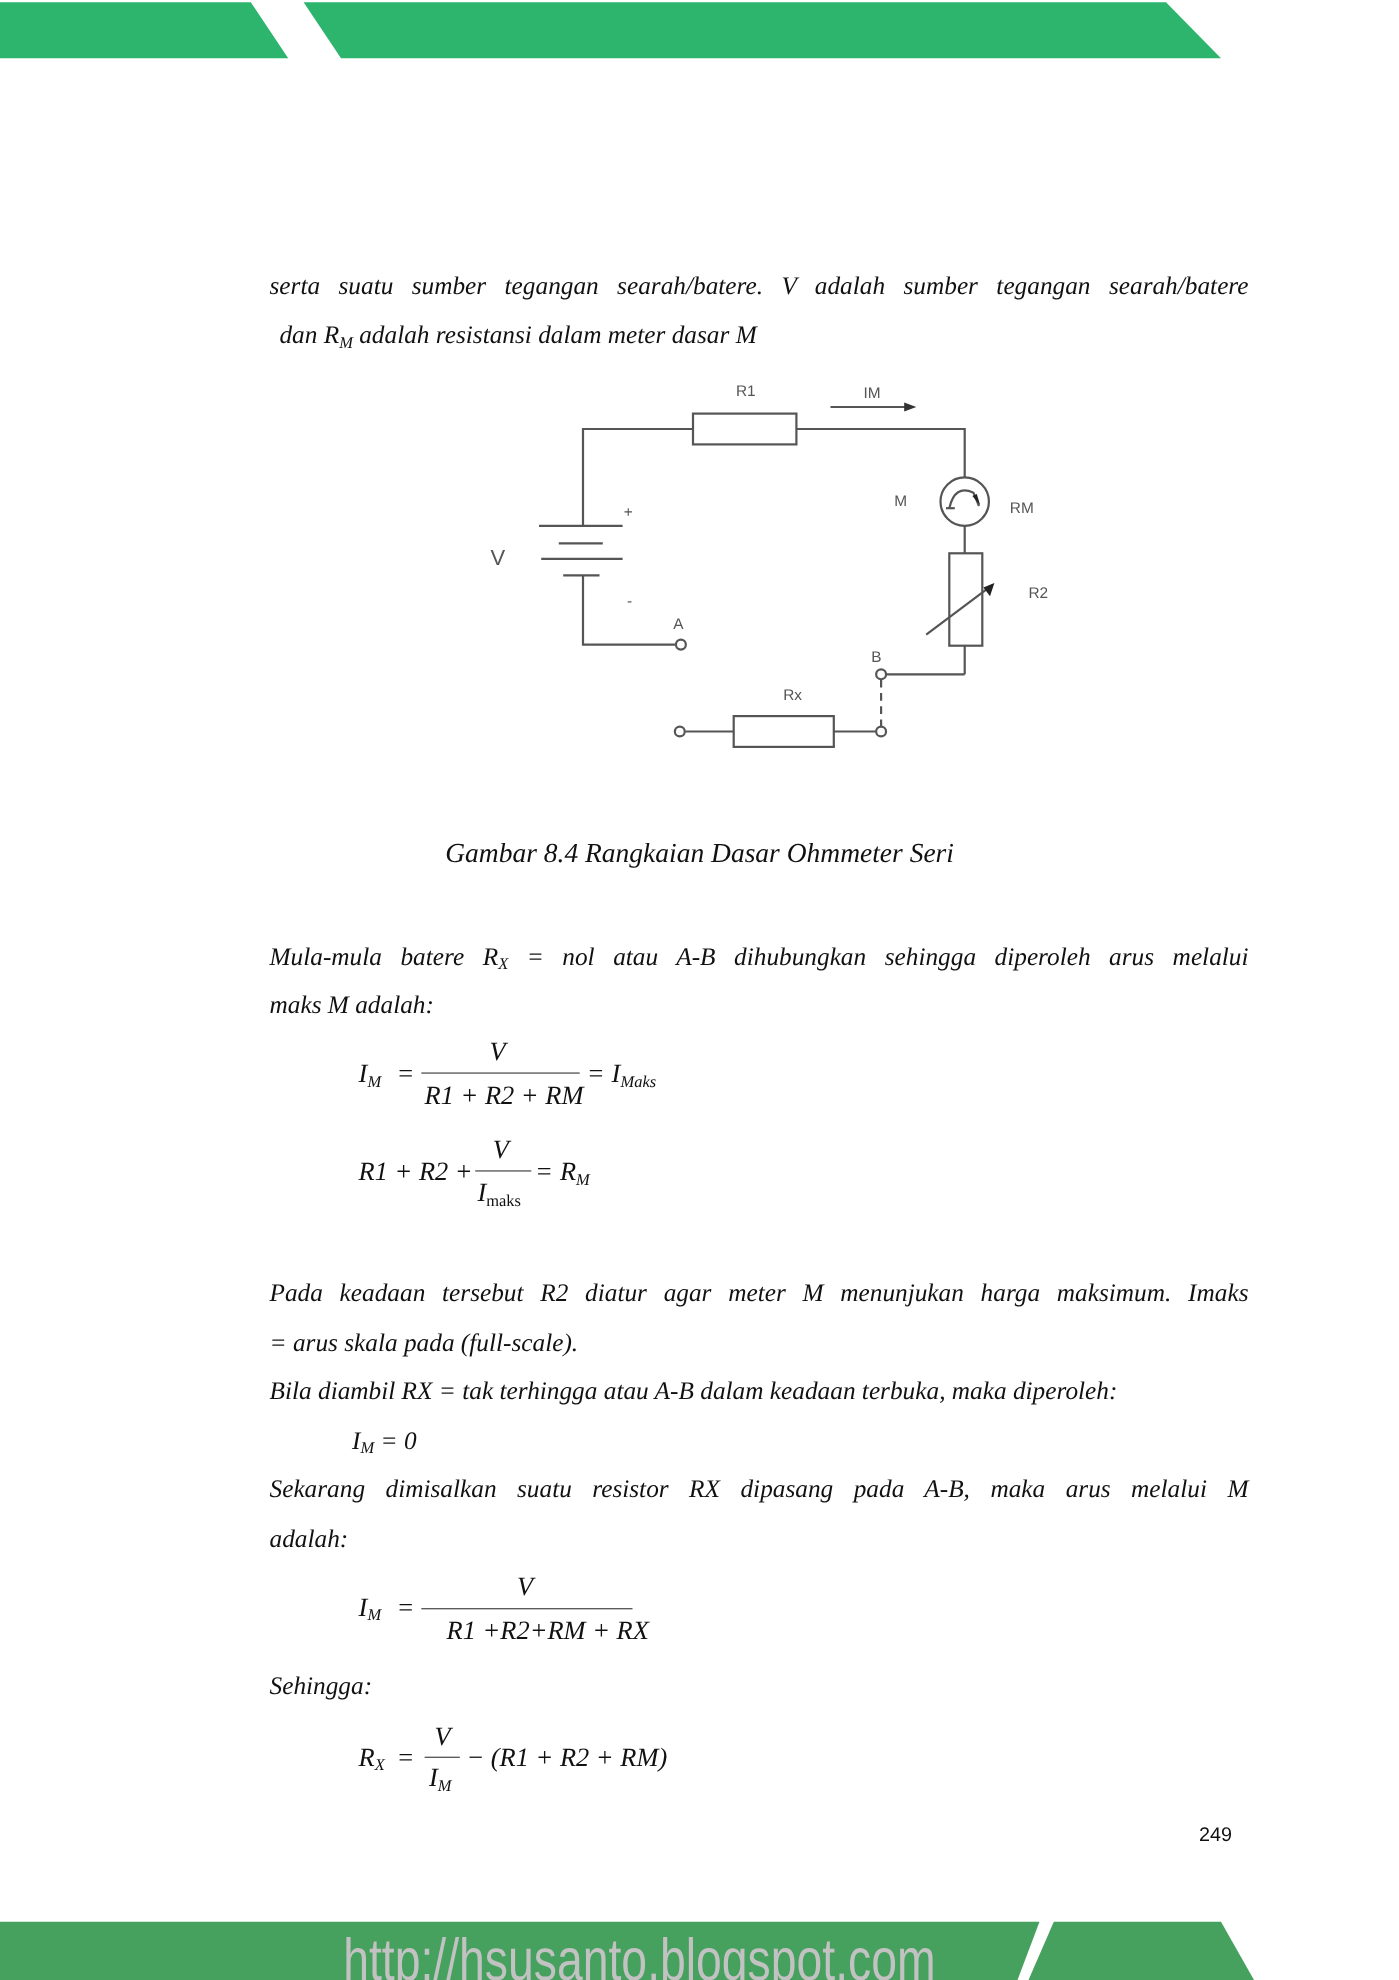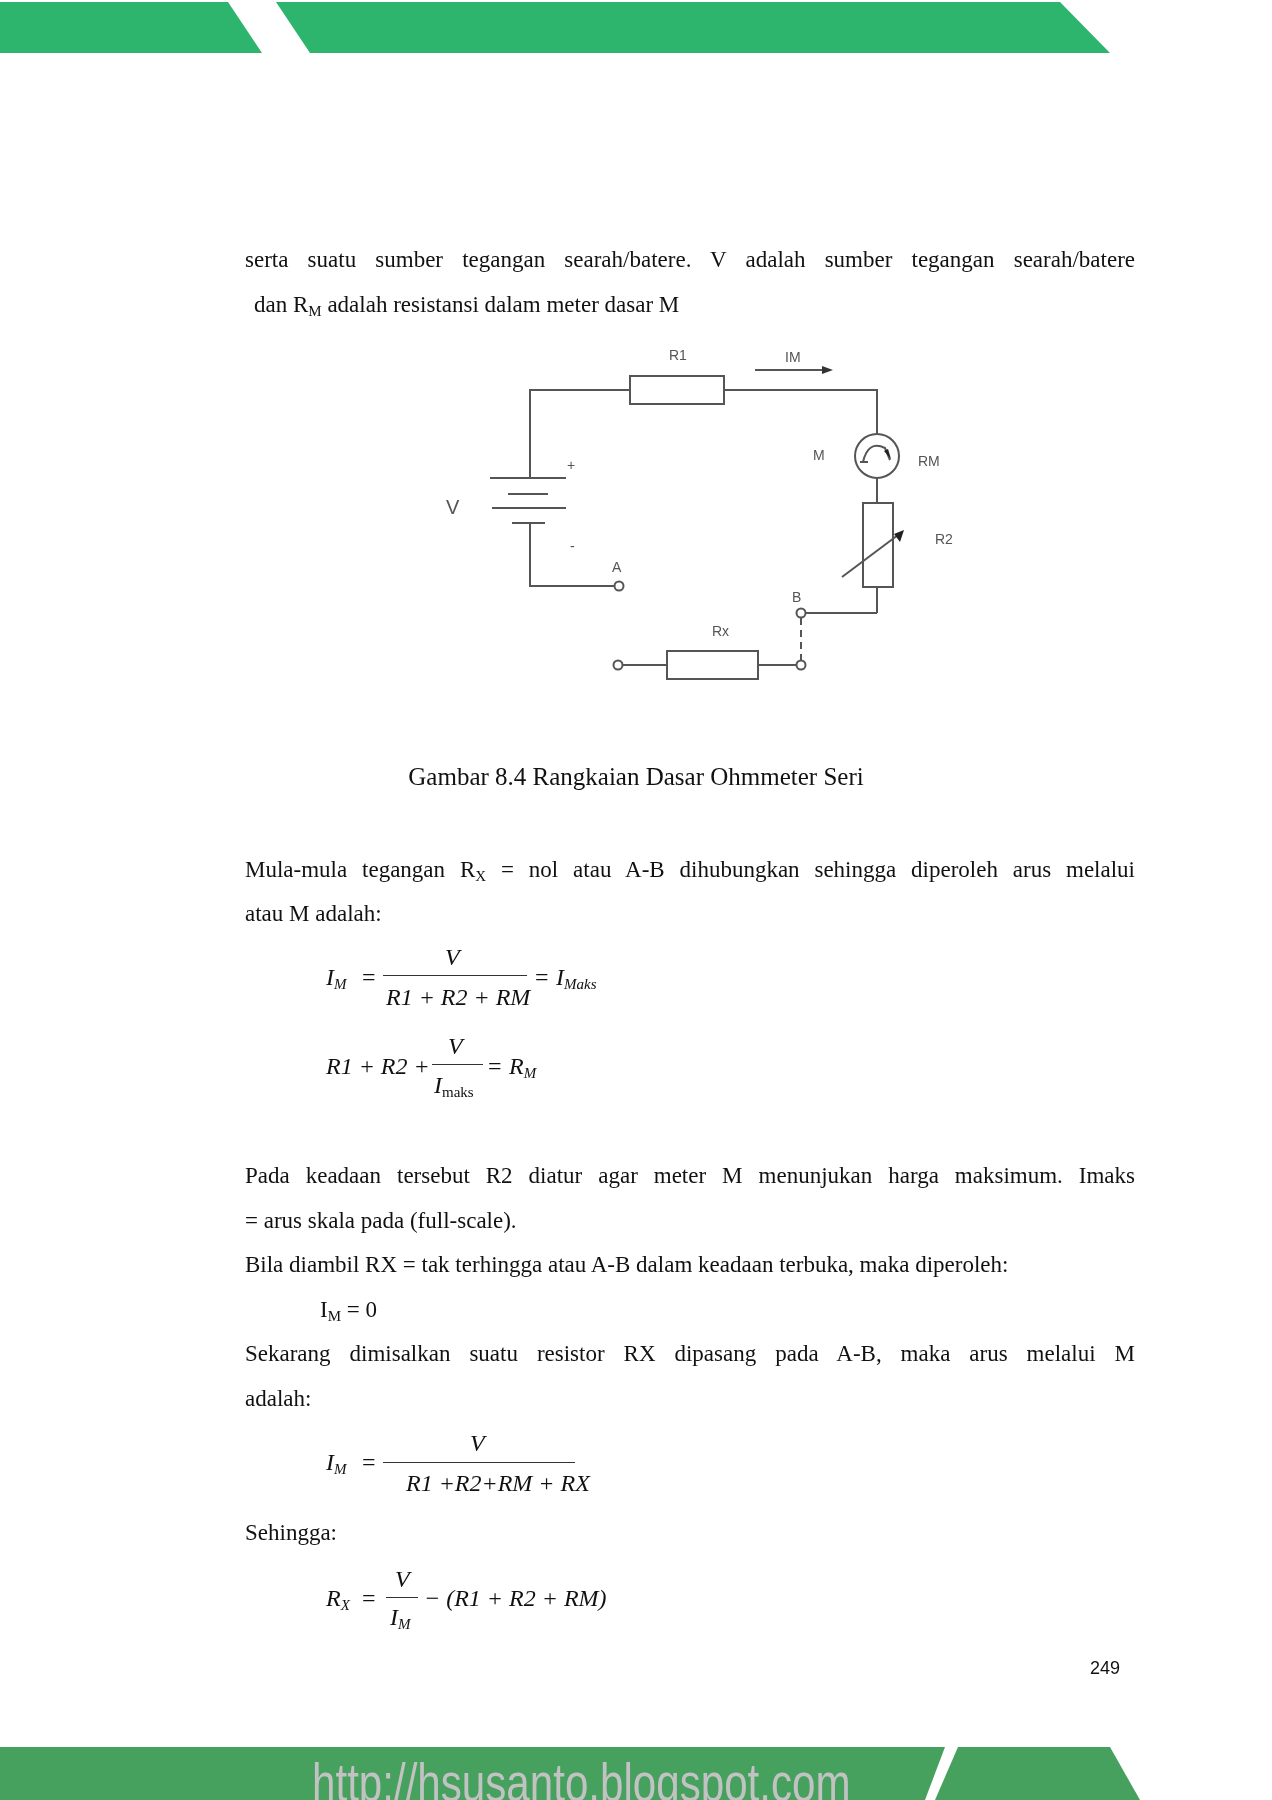--- a/index.html
+++ b/index.html
@@ -1,19 +1,19 @@
 <!DOCTYPE html>
 <html><head>
 <meta charset="utf-8">
 <style>
   html, body { margin:0; padding:0; }
   body { width:1272px; height:1800px; position:relative; background:#ffffff; overflow:hidden;
          font-family:"Liberation Serif", serif; color:#111; }
   .band { position:absolute; }
-  .txt { position:absolute; font-size:23px; line-height:23px; white-space:nowrap; }
+  .txt { position:absolute; font-size:23px; line-height:23px; white-space:nowrap;font-style:italic; }
   .justify { text-align:justify; text-align-last:justify; white-space:normal; }
   sub { font-size:15px; vertical-align:-4px; line-height:0; }
   .math { position:absolute; font-family:"Liberation Serif", serif; font-style:italic; font-size:24px; }
   .up { font-style:normal; }
   .frac-line { position:absolute; height:1.3px; background:#333; }
   .caption { position:absolute; left:0; width:1272px; text-align:center; top:765px; font-size:25px; }
   .pagenum { position:absolute; left:1090px; top:1658px; font-family:"Liberation Sans", sans-serif; font-size:18px; }
   .url { position:absolute; left:312px; top:1755px; font-family:"Liberation Sans", sans-serif; font-size:54px;
          color:#c2c2c2; transform:scaleX(0.78); transform-origin:left top; letter-spacing:0px; line-height:54px; }
   .cl { font-family:"Liberation Sans", sans-serif; font-size:14px; fill:#555; }
@@ -80,23 +80,23 @@
   <text class="cl" x="567" y="470">+</text>
   <text class="cl" x="570" y="551">-</text>
   <text class="cl" x="612" y="572">A</text>
   <text class="cl" x="792" y="602">B</text>
   <text class="cl" x="712" y="636">Rx</text>
 </svg>
 
 <div class="caption txt">Gambar 8.4 Rangkaian Dasar Ohmmeter Seri</div>
 
 <div class="txt justify" style="left:245px;top:858px;width:890px;">
-  <span>Mula-mula tegangan R</span><sub>X</sub><span> = nol atau A-B dihubungkan sehingga diperoleh arus melalui</span>
+  <span>Mula-mula batere R</span><sub>X</sub><span> = nol atau A-B dihubungkan sehingga diperoleh arus melalui</span>
 </div>
-<div class="txt" style="left:245px;top:902px;">atau M adalah:</div>
+<div class="txt" style="left:245px;top:902px;">maks M adalah:</div>
 
 <div>
   <div class="math" style="left:326px;top:964px;"><span>I</span><sub>M</sub></div>
   <div class="math up" style="left:362px;top:964px;">=</div>
   <div class="math" style="left:445px;top:944px;">V</div>
   <div class="frac-line" style="left:383px;top:975px;width:144px;"></div>
   <div class="math" style="left:386px;top:984px;">R1 + R2 + RM</div>
   <div class="math up" style="left:535px;top:964px;">=</div>
   <div class="math" style="left:556px;top:964px;"><span>I</span><sub>Maks</sub></div>
 </div>

